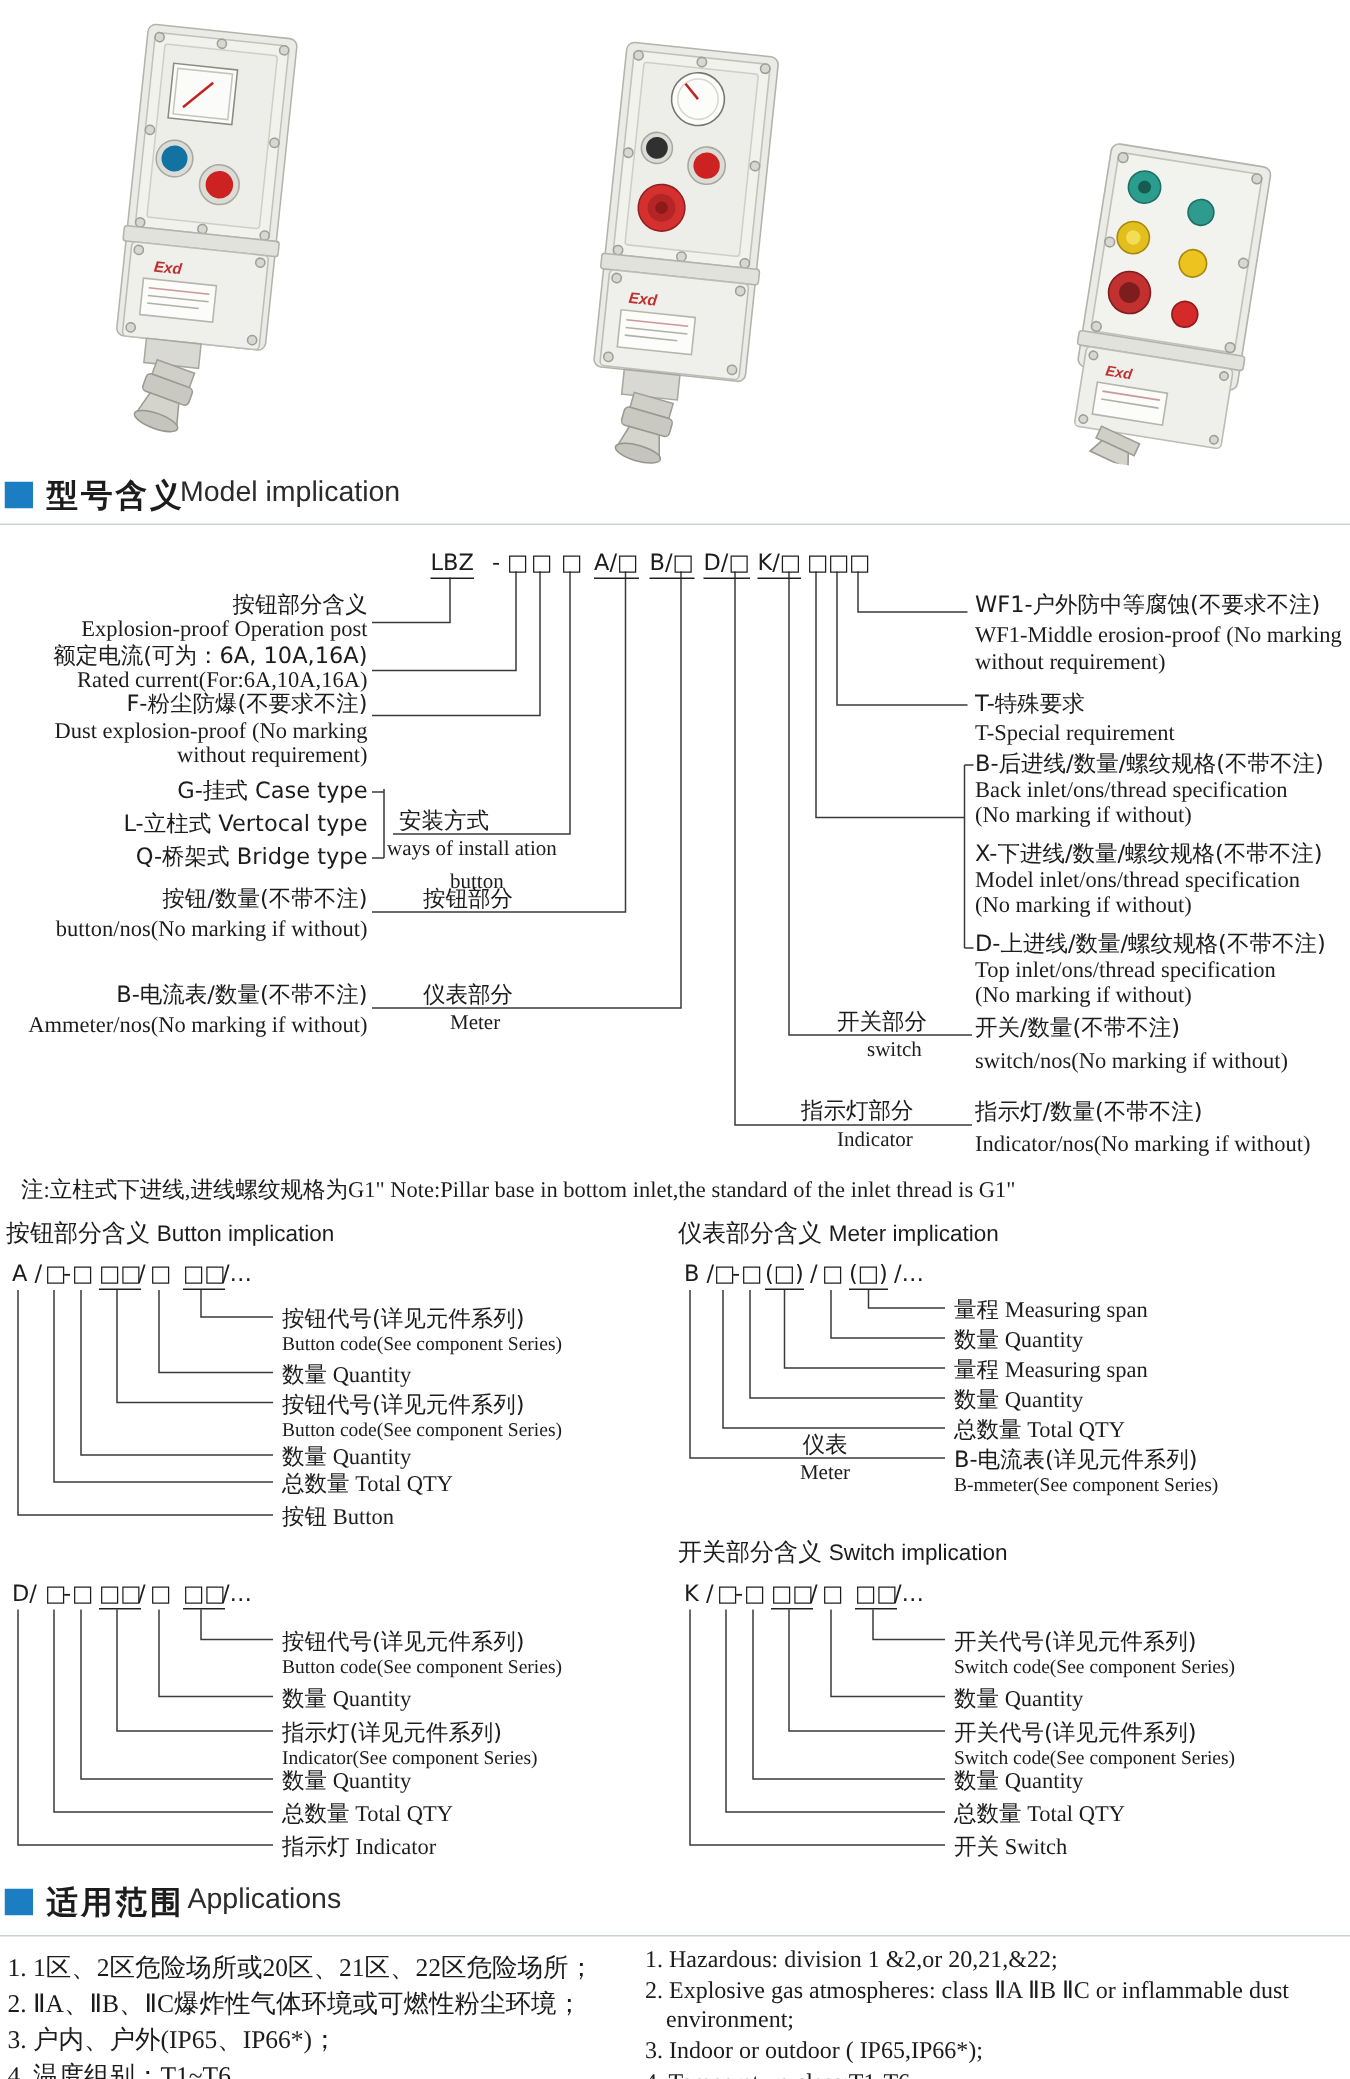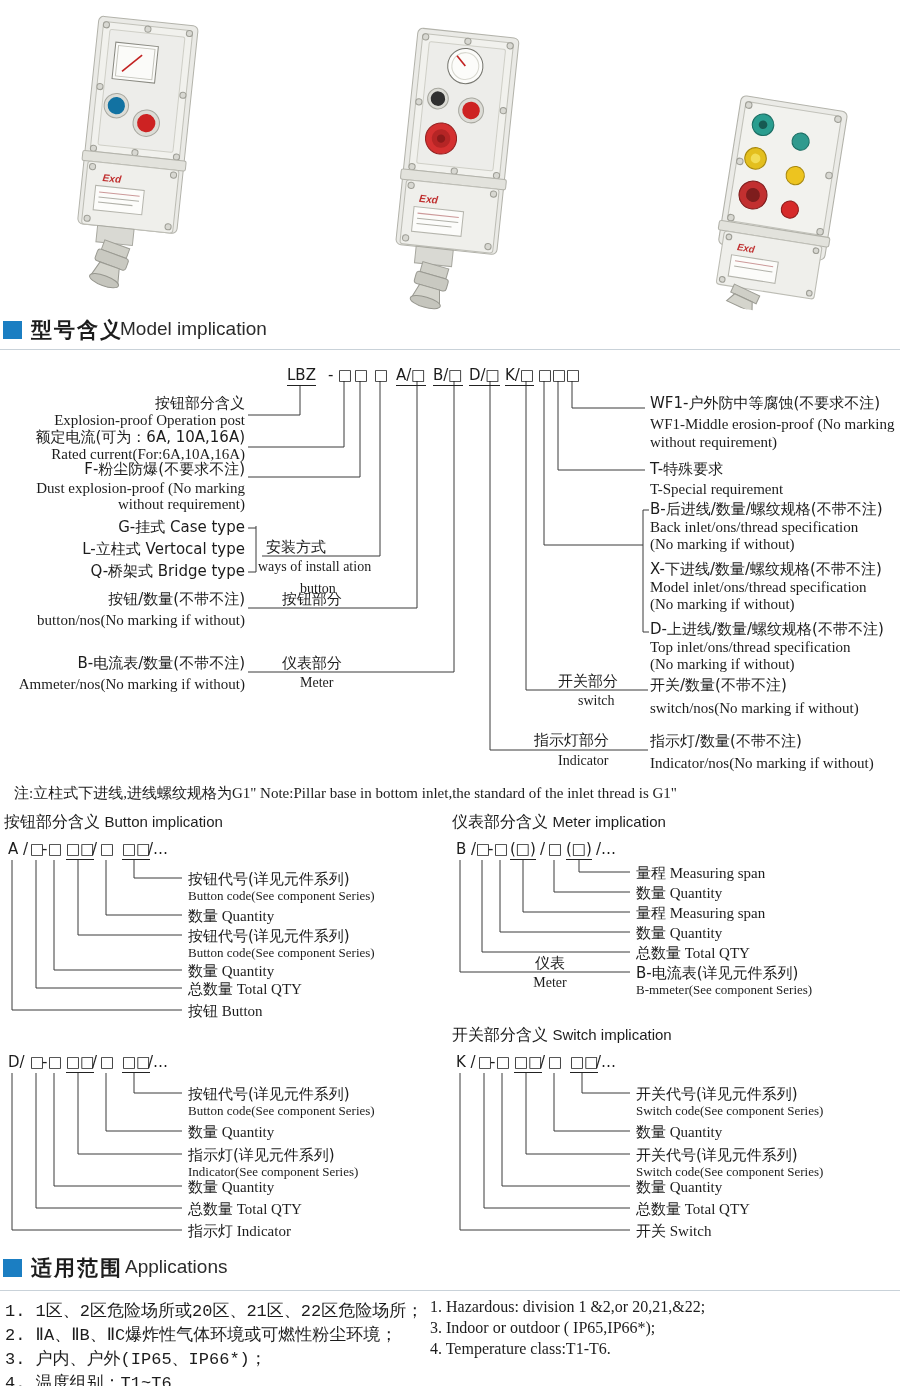--- a/index.html
+++ b/index.html
@@ -30,21 +30,21 @@
   .sub-title{position:absolute;left:0;top:0;white-space:nowrap;}
   .sub-title .tzh{font-size:16px;font-family:"DejaVu Sans","Liberation Sans",sans-serif;}
   .sub-title .ten{font-size:15px;}
   .sub .code span{position:absolute;top:28px;font:15px "DejaVu Sans",sans-serif;}
   .lbl{position:absolute;white-space:nowrap;}
   .lbl.zh{font-size:15px;}
   .lbl.en{font-size:13px;font-family:"Liberation Serif",serif;}
   .lbl.mix{font-size:15px;font-family:"Liberation Serif",serif;}
   
   .apps-zh{position:absolute;left:5px;top:1300px;width:420px;}
-  .apps-zh div{font-size:17px;line-height:24px;font-family:Liberation Mono, monospace;}
+  .apps-zh div{font-size:17px;line-height:24px;font-family:Liberation Serif, serif;}
   .apps-en{position:absolute;left:430px;top:1297px;width:468px;}
   .apps-en div{font-size:16px;line-height:19px;margin-bottom:2px;
                font-family:"Liberation Serif",serif;padding-left:14px;text-indent:-14px;}
   .prod{position:absolute;}
 </style>
 </head>
 <body>
 
 <div class="prod" style="left:45px;top:14px;width:175px;height:285px;transform:rotate(6deg);">
   <svg width="175" height="285" viewBox="0 0 170 280">
@@ -410,15 +410,16 @@
 <div class="sec-rule" style="top:1290px"></div>
 
 <div class="apps-zh">
   <div>1. 1区、2区危险场所或20区、21区、22区危险场所；</div>
   <div>2. ⅡA、ⅡB、ⅡC爆炸性气体环境或可燃性粉尘环境；</div>
   <div>3. 户内、户外(IP65、IP66*)；</div>
   <div>4. 温度组别：T1~T6。</div>
 </div>
 <div class="apps-en">
   <div>1. Hazardous: division 1  &amp;2,or 20,21,&amp;22;</div>
+  <div>2. Explosive gas atmospheres: class ⅡA ⅡB ⅡC or inflammable dust environment;</div>
   <div>3. Indoor or outdoor ( IP65,IP66*);</div>
   <div>4. Temperature class:T1-T6.</div>
 </div>
 
 </body></html>

